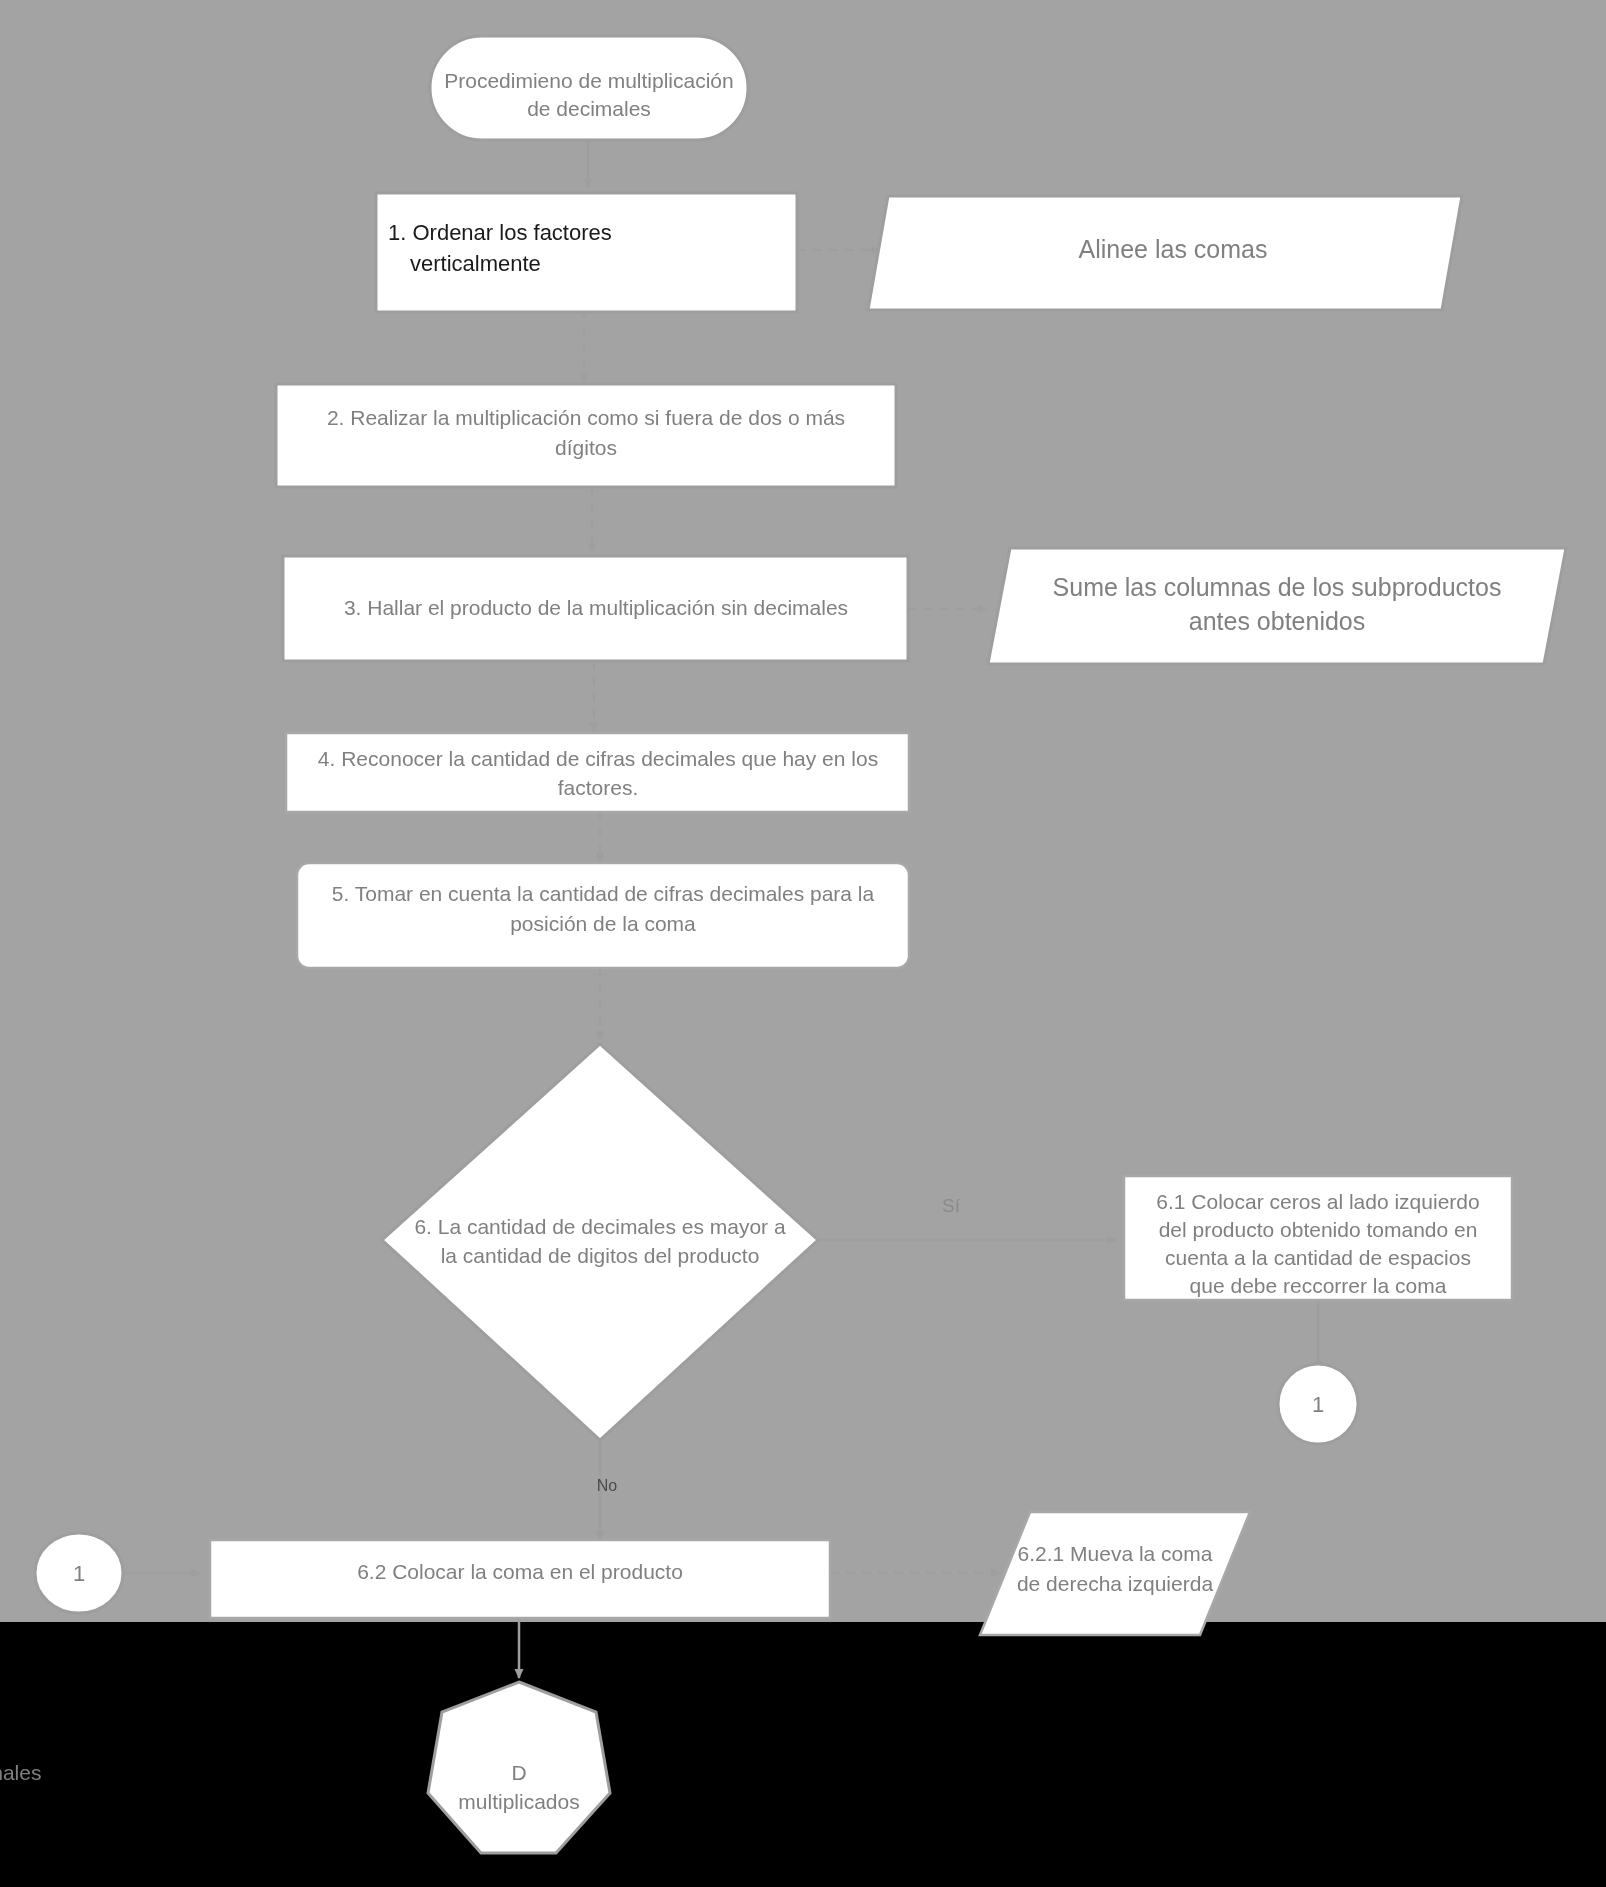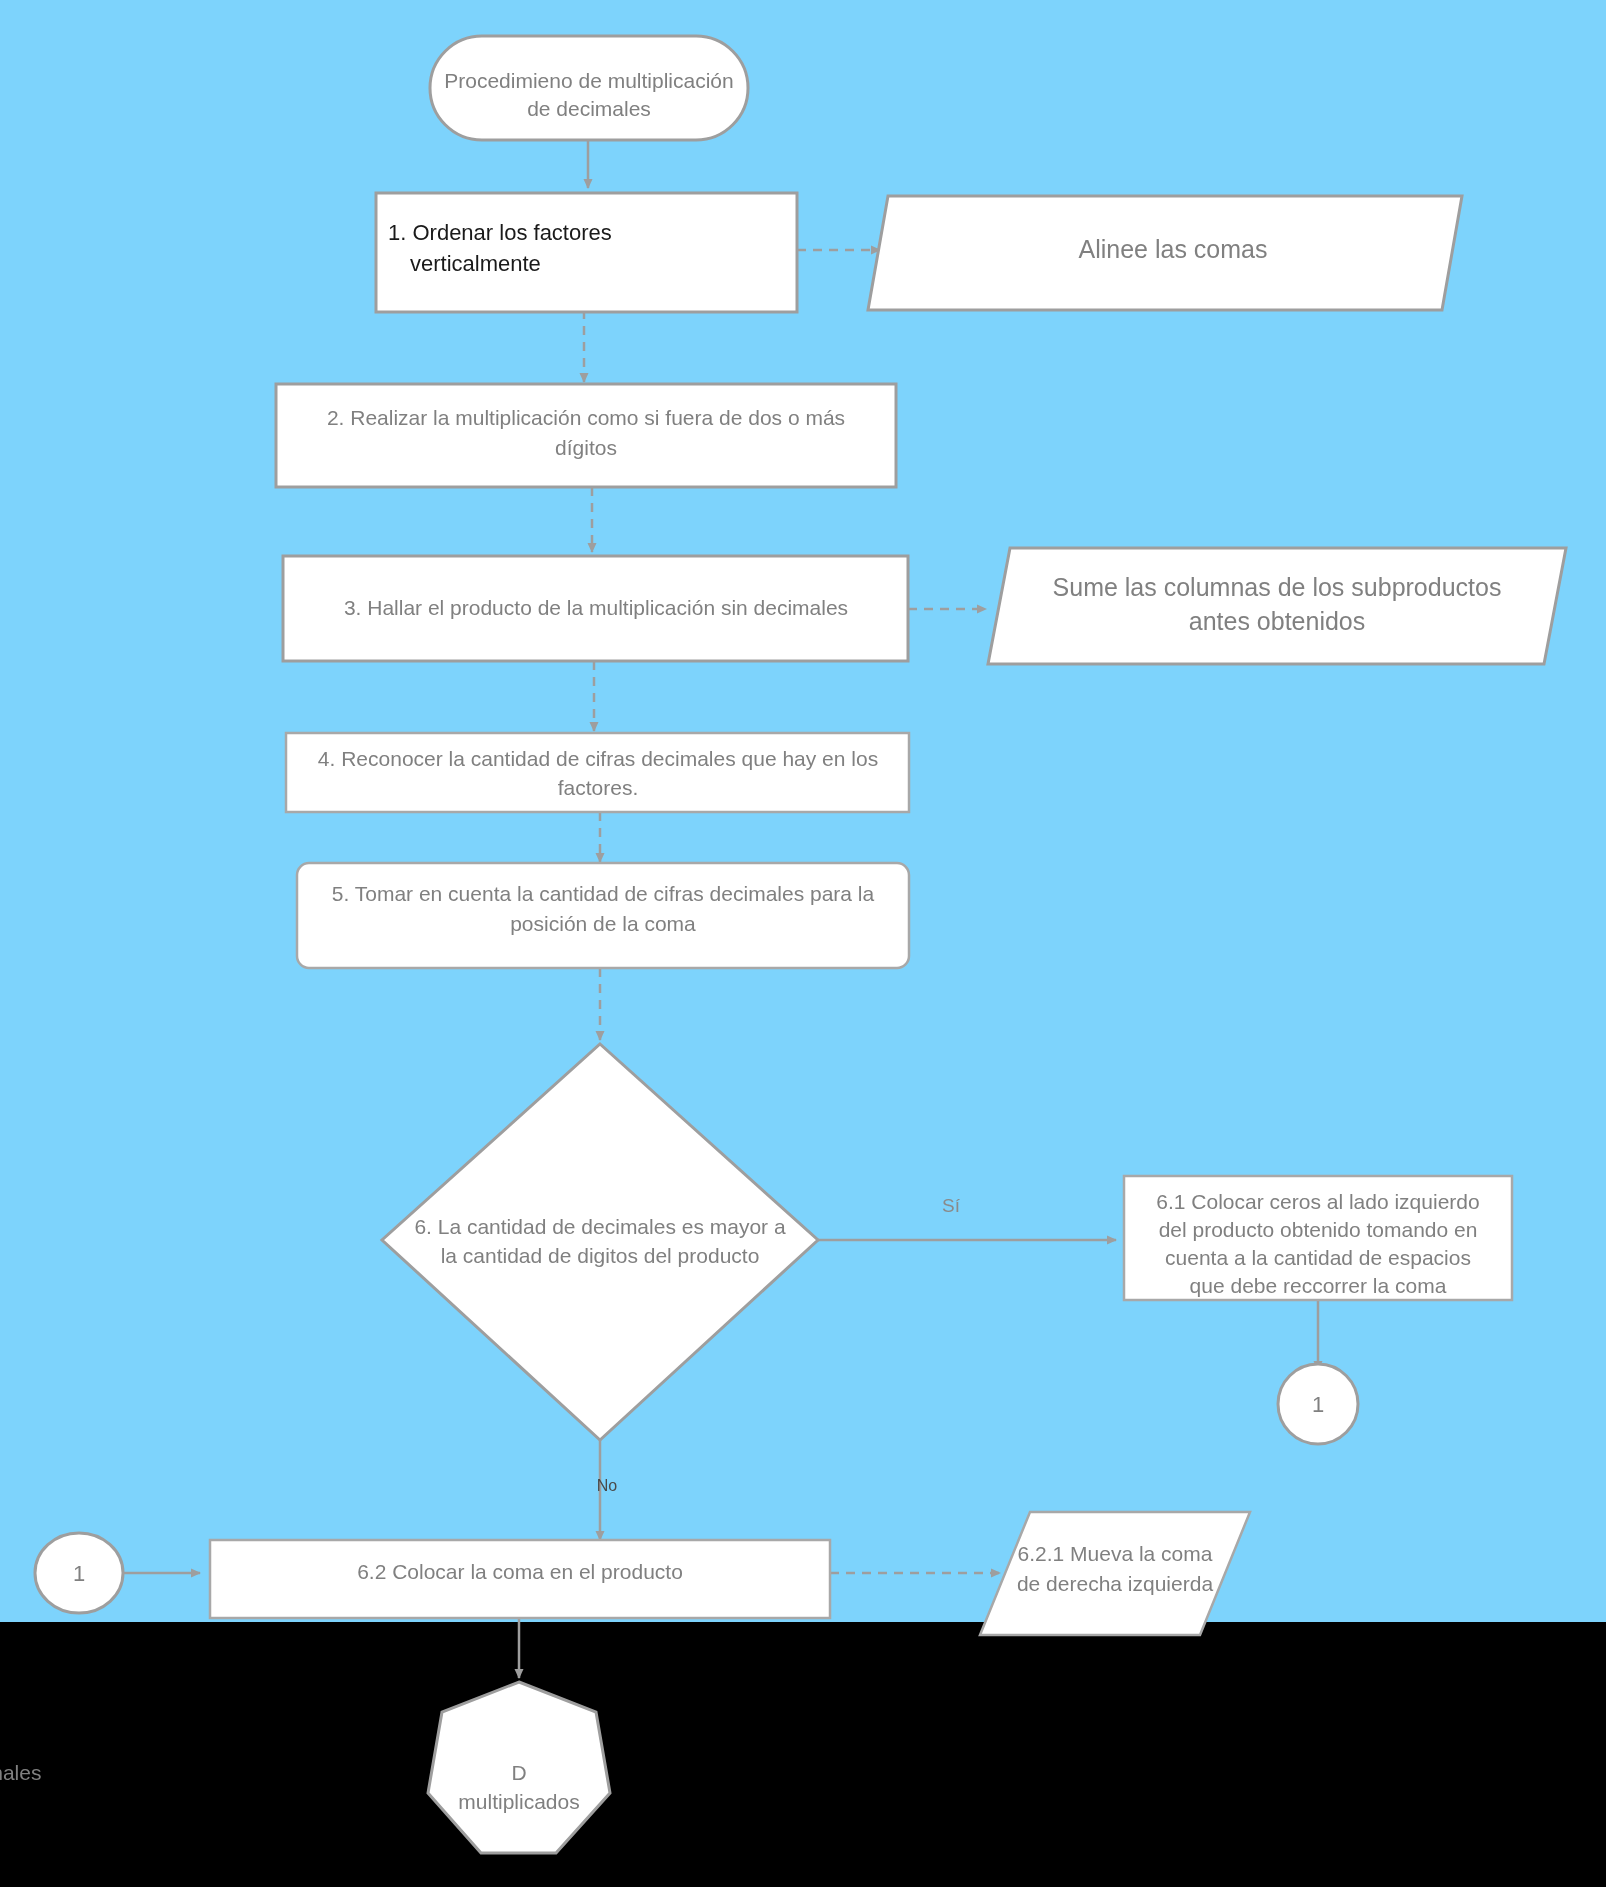--- a/index.html
+++ b/index.html
@@ -10,21 +10,21 @@
   body {
     width: 1606px;
     height: 1887px;
     overflow: hidden;
     font-family: "Liberation Sans", sans-serif;
   }
   #canvas {
     position: relative;
     width: 1606px;
     height: 1622px;
-    background: #7dd3fc;
+    background: #a3a3a3;
   }
   svg.flow {
     position: absolute;
     top: 0;
     left: 0;
     width: 1606px;
     height: 1887px;
   }
   .shape-fill {
     fill: #ffffff;

